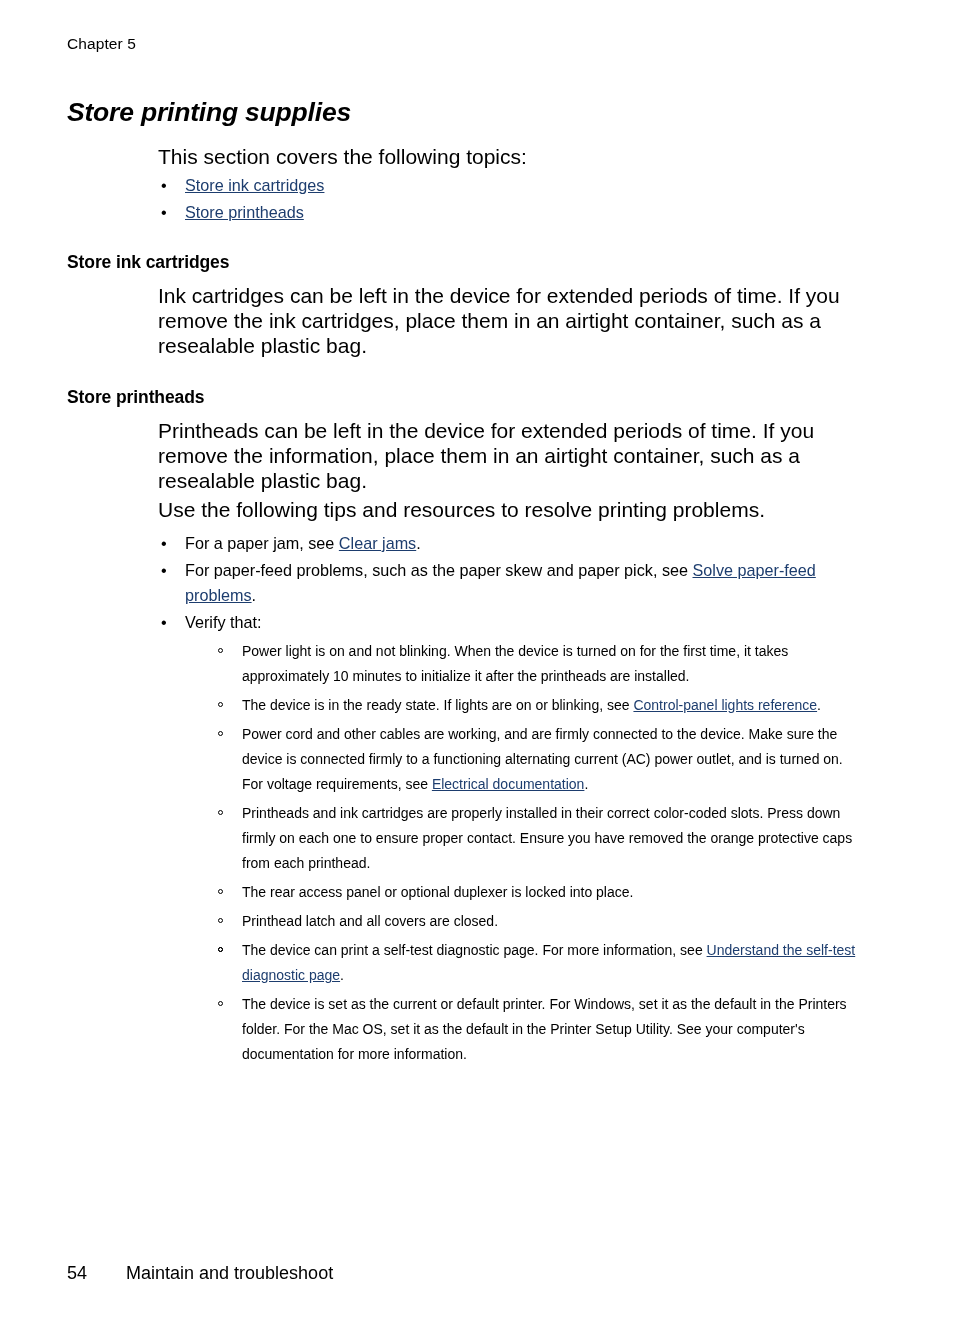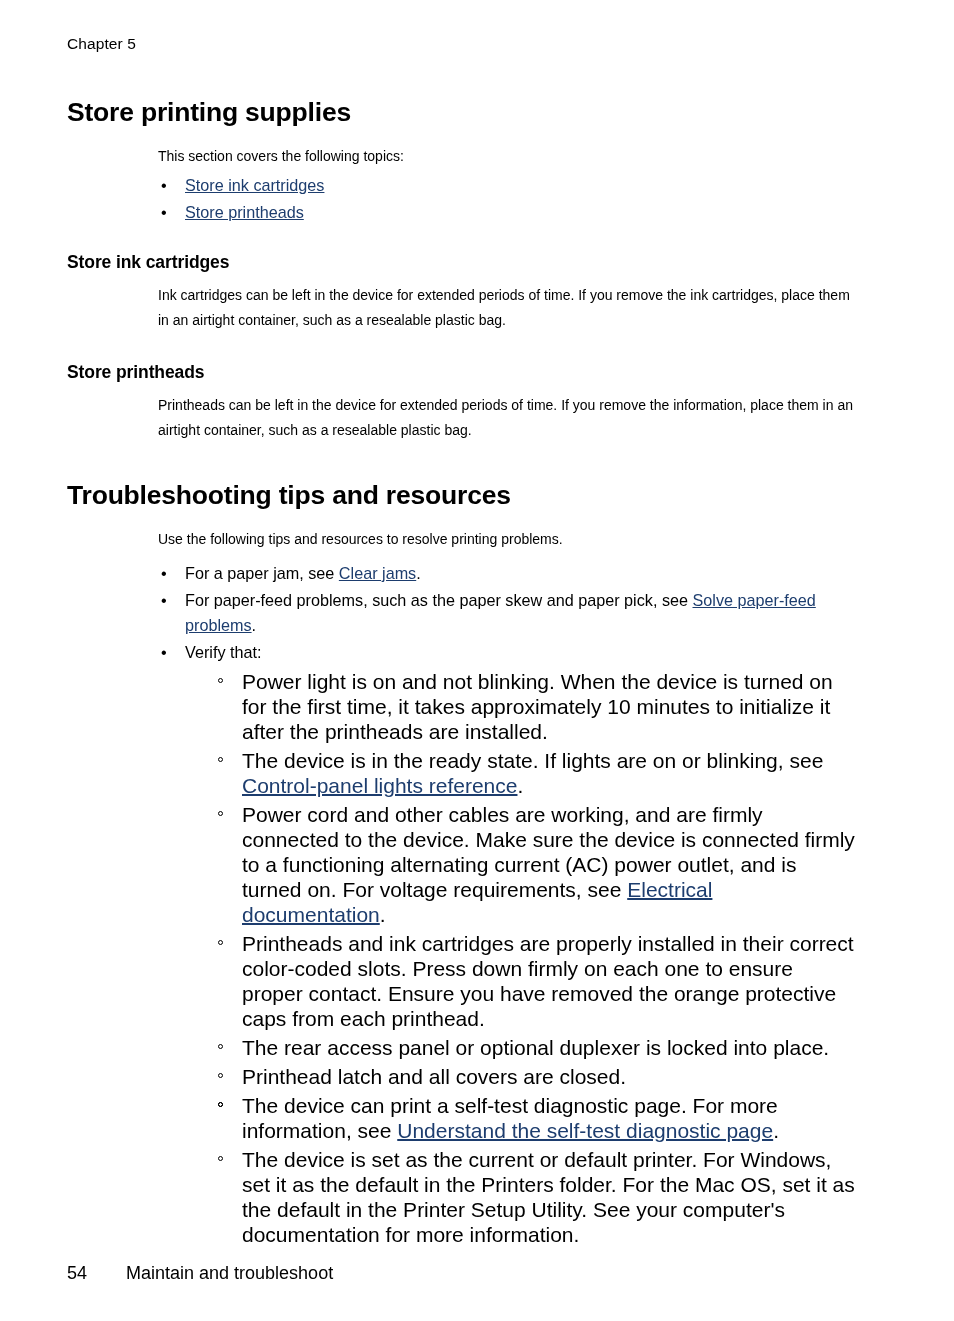--- a/index.html
+++ b/index.html
@@ -42,41 +42,42 @@
     width: 790px;
   }
 
   h1.chapter-title {
     font-size: 26.5px;
     font-weight: bold;
     line-height: 32px;
     margin: 0 0 16px 0;
     letter-spacing: -0.2px;
     color: #000;
+    font-style: italic;
   }
   h1.chapter-title.second {
     margin-top: 36px;
   }
 
   h2.section-title {
     font-size: 17.5px;
     font-weight: bold;
     line-height: 22px;
     margin: 0 0 10px 0;
     letter-spacing: -0.1px;
     color: #000;
   }
 
   .body-block {
     margin-left: 91px;       
     width: 699px;
   }
 
   p.para {
-    font-size: 14px;
+    font-size: 21px;
     line-height: 25px;
     margin: 0 0 4px 0;
     color: #000;
   }
 
   a.xref,
   .xref {
     color: #1d3d6e;
     text-decoration: underline;
     text-underline-offset: 1px;
@@ -106,21 +107,21 @@
   }
 
   ul.level2 {
     list-style: none;
     margin: 3px 0 0 0;
     padding: 0;
   }
   ul.level2 > li {
     position: relative;
     padding-left: 29px;
-    font-size: 21px;
+    font-size: 14px;
     line-height: 25px;
     margin-bottom: 4px;
     color: #000;
   }
   ul.level2 > li > .marker-hollow {
     position: absolute;
     left: 5px;
     top: 9px;
     width: 5px;
     height: 5px;
@@ -177,21 +178,20 @@
     <h2 class="section-title" style="margin-top:26px;">Store ink cartridges</h2>
     <div class="body-block">
       <p class="para">Ink cartridges can be left in the device for extended periods of time. If you remove the ink cartridges, place them in an airtight container, such as a resealable plastic bag.</p>
     </div>
 
     <h2 class="section-title" style="margin-top:28px;">Store printheads</h2>
     <div class="body-block">
       <p class="para">Printheads can be left in the device for extended periods of time. If you remove the information, place them in an airtight container, such as a resealable plastic bag.</p>
     </div>
 
-    <h1 class="chapter-title second">Troubleshooting tips and resources</h1>
 
     <div class="body-block">
       <p class="para" style="margin-bottom:9px;">Use the following tips and resources to resolve printing problems.</p>
 
       <ul class="level1" id="troubleshooting-bullets">
           <li><span class="marker">•</span><span>For a paper jam, see </span><a class="xref" href="#">Clear jams</a><span>.</span></li>
           <li><span class="marker">•</span><span>For paper-feed problems, such as the paper skew and paper pick, see </span><a class="xref" href="#">Solve paper-feed problems</a><span>.</span></li>
           <li class="has-sub"><span class="marker">•</span><span>Verify that:</span><ul class="level2">
               <li><span class="marker-hollow"></span><span>Power light is on and not blinking. When the device is turned on for the first time, it takes approximately 10 minutes to initialize it after the printheads are installed.</span></li>
               <li><span class="marker-hollow"></span><span>The device is in the ready state. If lights are on or blinking, see </span><a class="xref" href="#">Control-panel lights reference</a><span>.</span></li>

